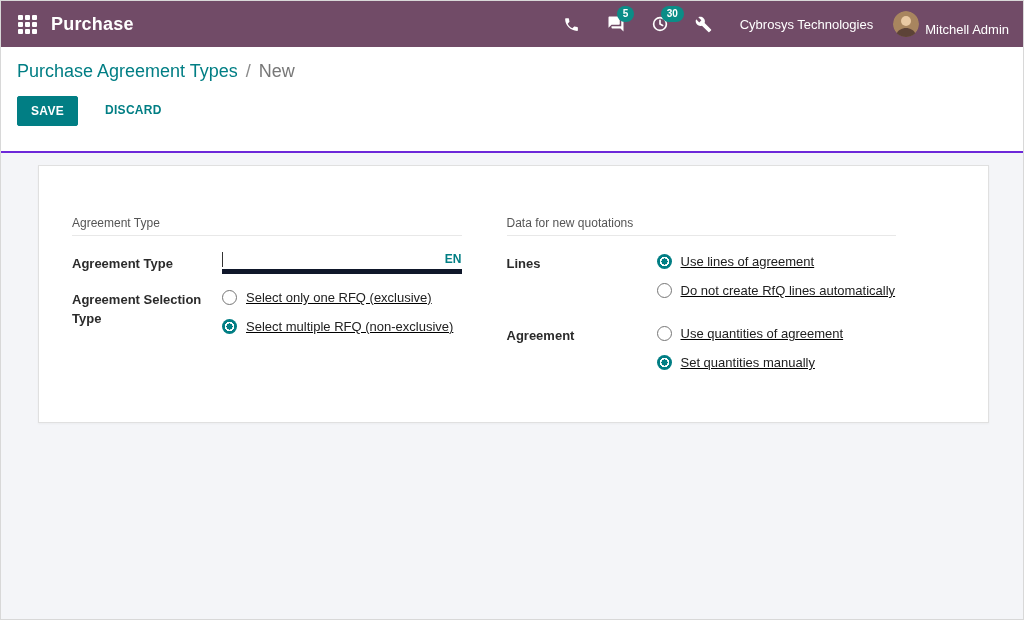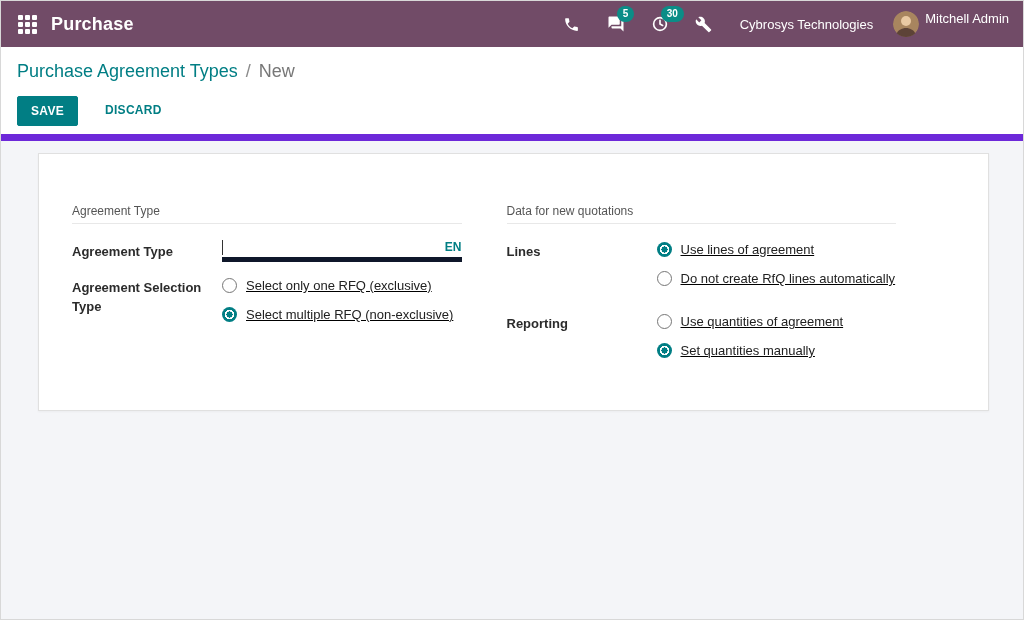--- a/index.html
+++ b/index.html
@@ -35,26 +35,26 @@
   .icon-btn { position:relative; width:22px; height:22px; margin:0 11px; display:flex; align-items:center; justify-content:center; cursor:pointer; }
   .icon-btn svg { display:block; }
   .badge {
     position:absolute; top:-7px; left:12px;
     background:#0b8d87; color:#fff;
     font-size:10px; line-height:1;
     padding:3px 6px; border-radius:9px;
     font-weight:bold;
   }
   .company { font-size:13px; margin:0 20px 0 14px; cursor:pointer; white-space:nowrap; }
-  .user-menu { display:flex; align-items:flex-start; cursor:pointer; }
+  .user-menu { display:flex; align-items:flex-end; cursor:pointer; }
   .avatar { width:26px; height:26px; border-radius:50%; overflow:hidden; flex:0 0 26px; }
   .user-name { font-size:13px; margin-left:6px; white-space:nowrap; }
 
   
-  .control-panel { background:#fff; padding:12px 16px 8px 16px; border-bottom:7px solid #6d28d9; }
+  .control-panel { background:#fff; padding:12px 16px 25px 16px; border-bottom:2px solid #6d28d9; }
   .breadcrumb { font-size:18px; line-height:24px; margin-bottom:13px; }
   .breadcrumb .bc-root { color:#017e84; cursor:pointer; }
   .breadcrumb .bc-sep { color:#8b8b8b; padding:0 3px; }
   .breadcrumb .bc-current { color:#777; }
   .cp-buttons { display:flex; align-items:flex-start; }
   .btn-save {
     background:#017e84; color:#fff; border:1px solid #017e84;
     font-size:12px; font-weight:bold; letter-spacing:.3px;
     padding:7px 13px; border-radius:2px; cursor:pointer;
     font-family:"Liberation Sans", sans-serif;
@@ -217,21 +217,21 @@
             <span class="radio-label">Use lines of agreement</span>
           </div>
           <div class="radio-option">
             <span class="radio"></span>
             <span class="radio-label">Do not create RfQ lines automatically</span>
           </div>
         </div>
       </div>
 
       <div class="field-row sub-gap">
-        <div class="field-label">Reporting</div>
+        <div class="field-label">Agreement</div>
         <div>
           <div class="radio-option">
             <span class="radio"></span>
             <span class="radio-label">Use quantities of agreement</span>
           </div>
           <div class="radio-option">
             <span class="radio checked"></span>
             <span class="radio-label">Set quantities manually</span>
           </div>
         </div>

